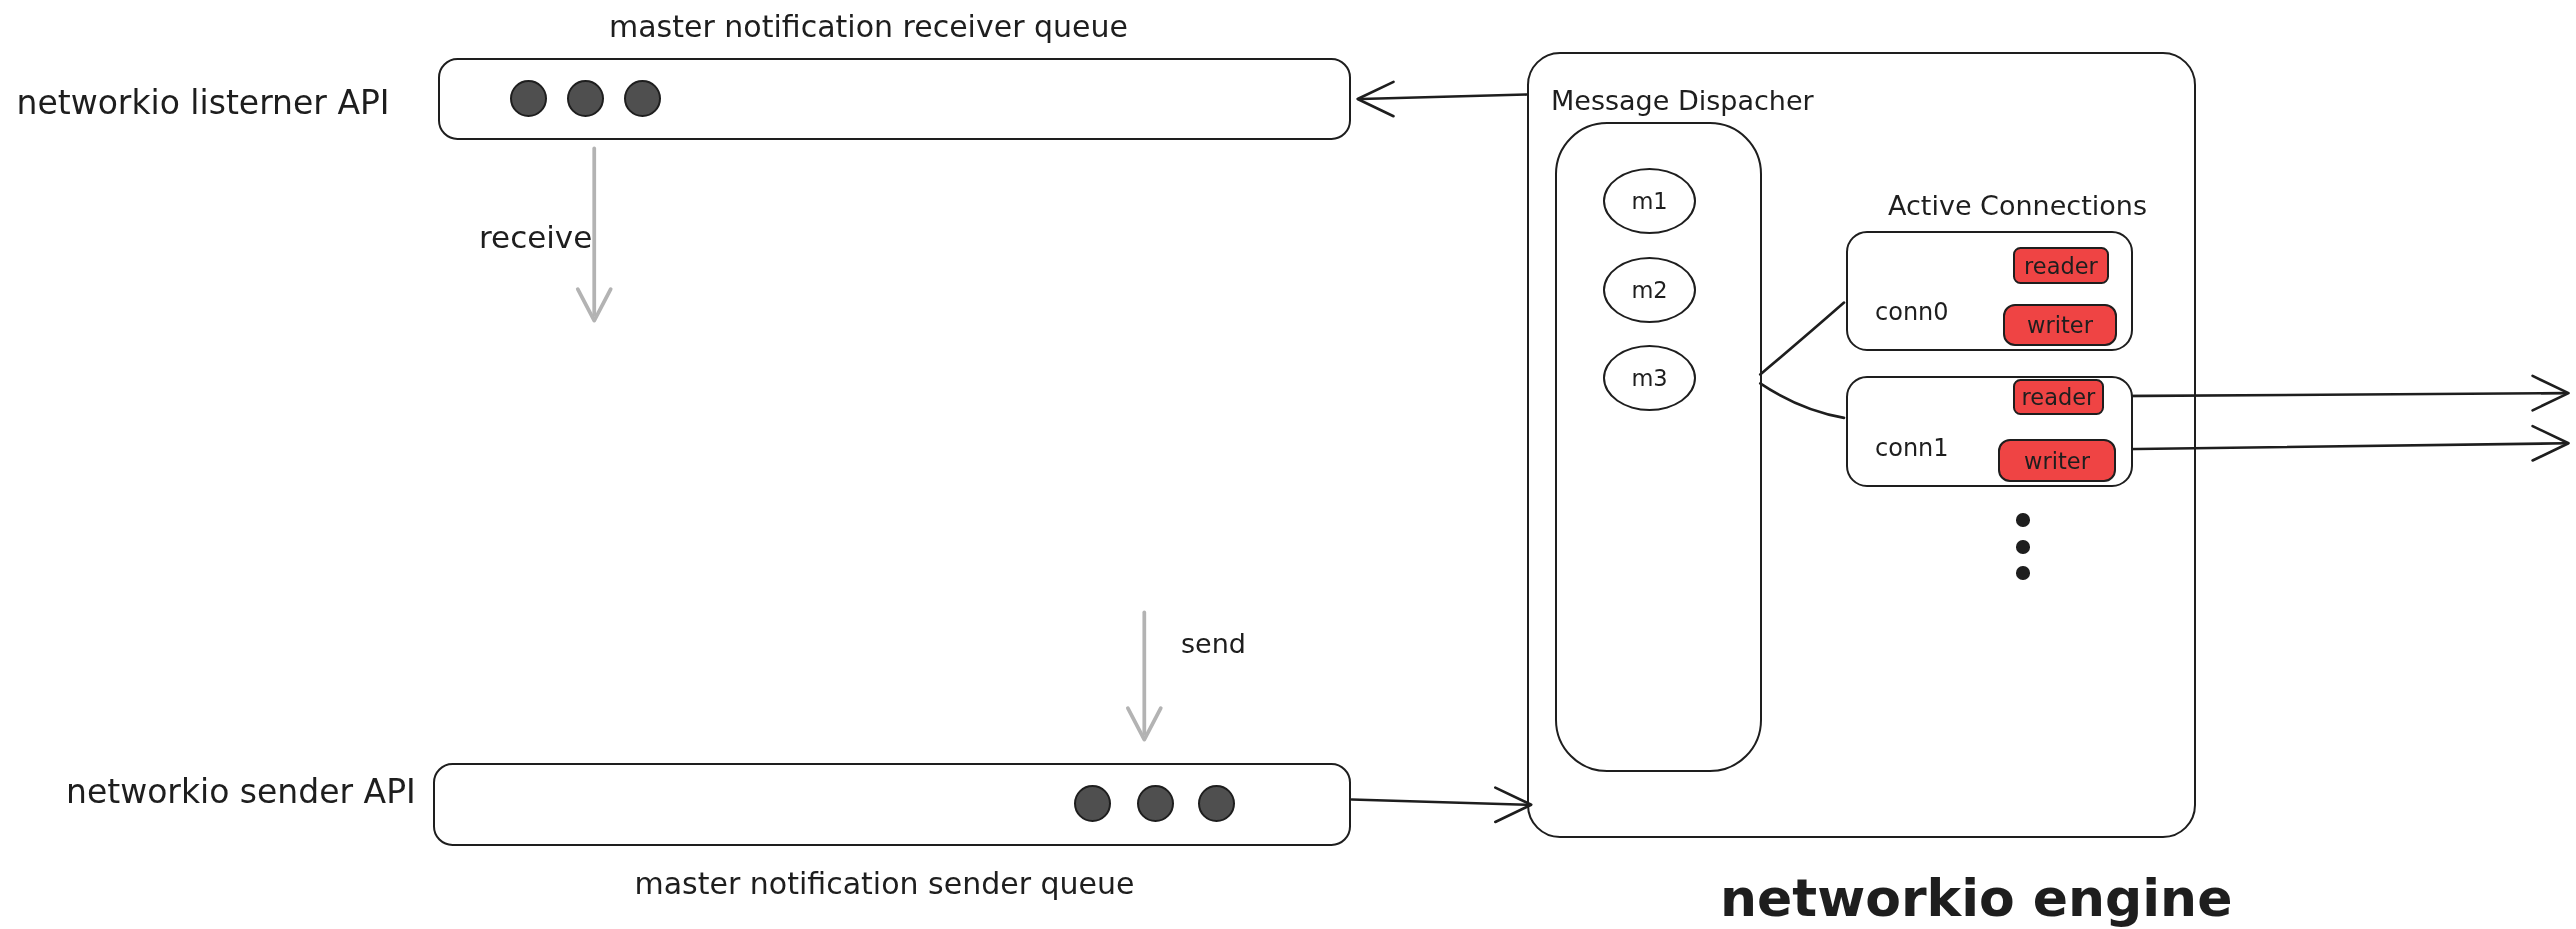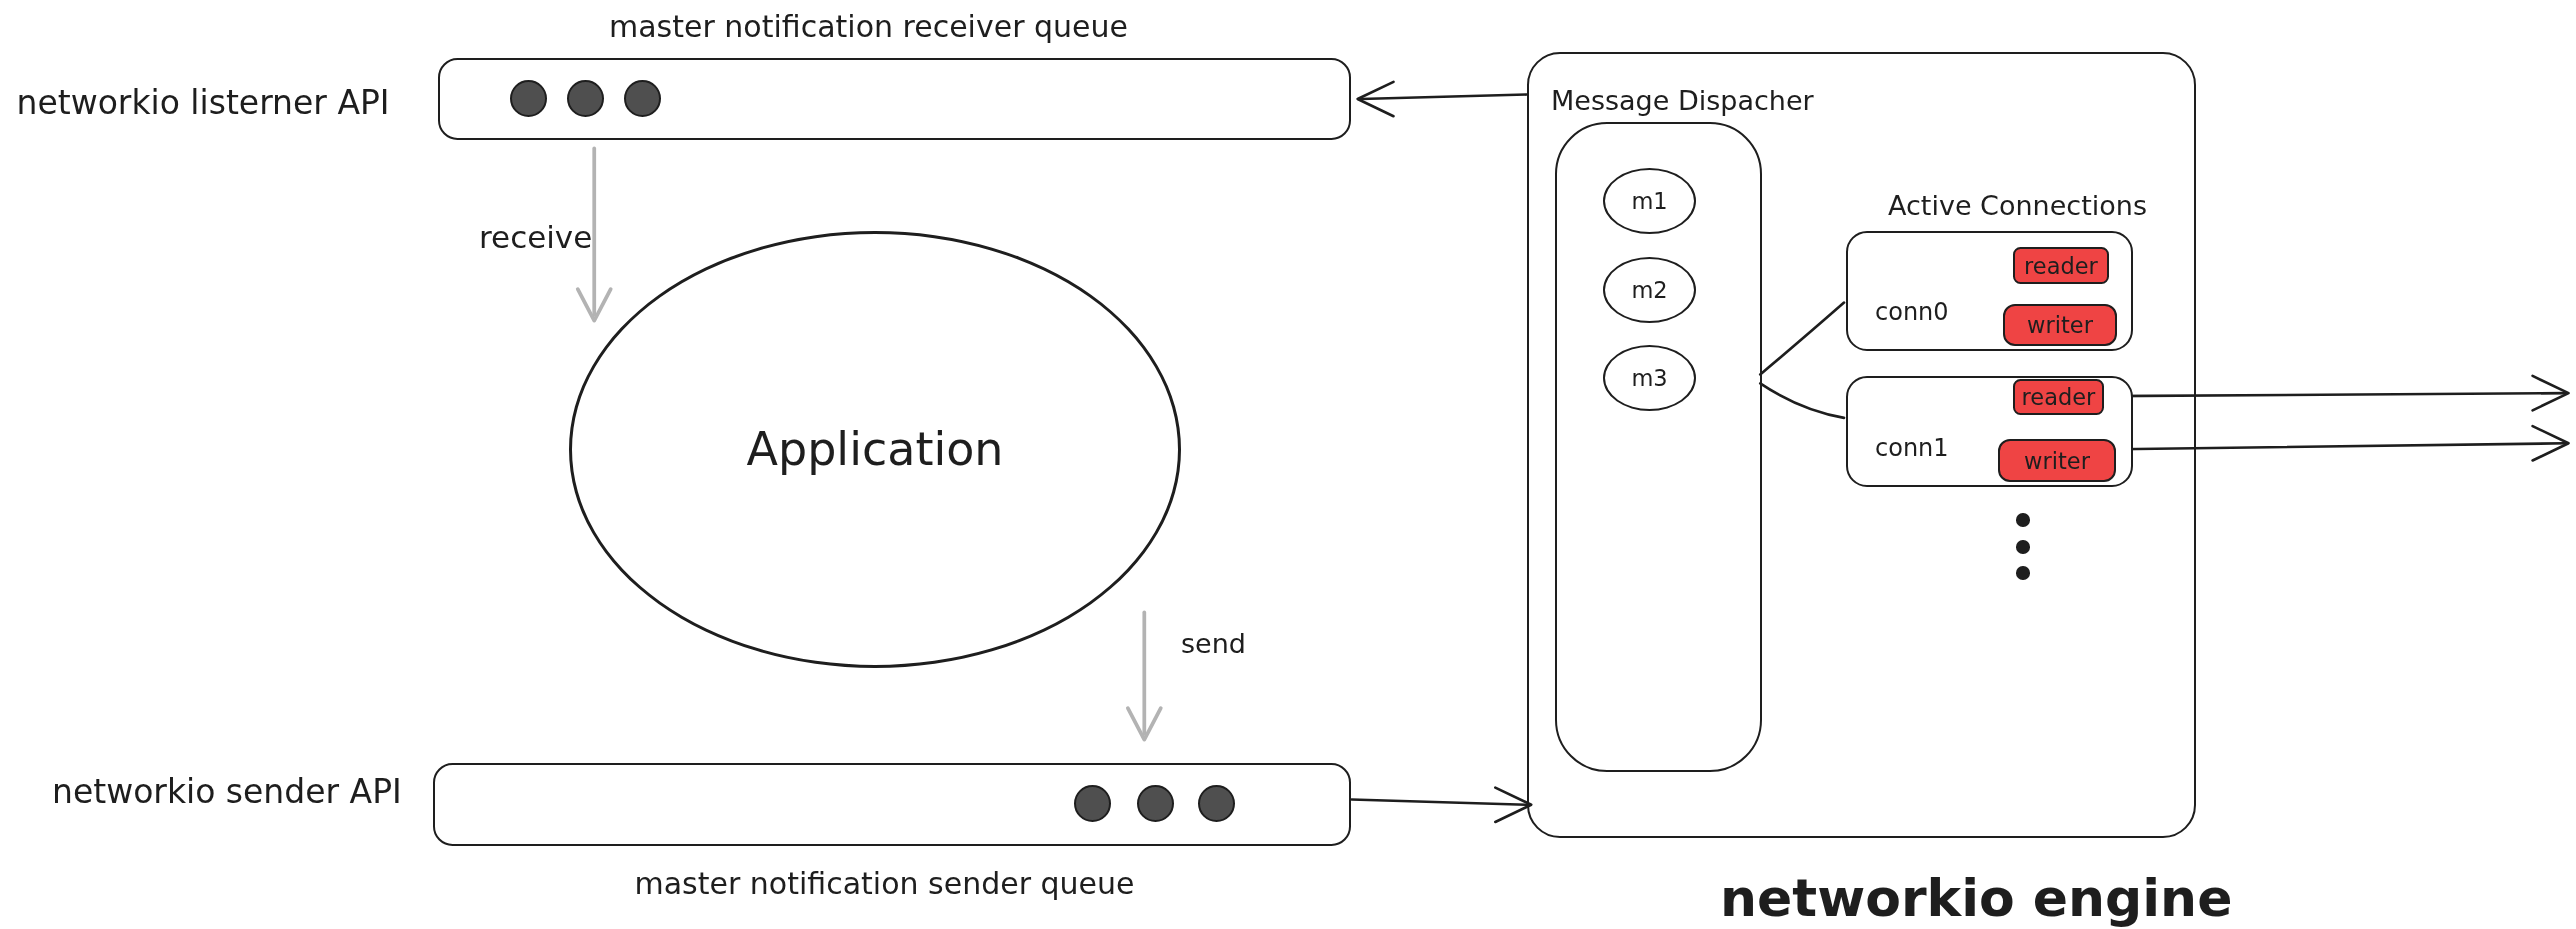--- a/index.html
+++ b/index.html
@@ -83,33 +83,30 @@
   <div class="box" style="left:438px; top:58px; width:913px; height:82px; border-radius:19.5px; background:#ffffff;">
     <span class="qdot" style="left:70px;  top:20px;"></span>
     <span class="qdot" style="left:127px; top:20px;"></span>
     <span class="qdot" style="left:184px; top:20px;"></span>
   </div>
 
   <div class="lbl" style="left:16.5px; top:83px; font-size:33px;">networkio listerner API</div>
 
   <div class="lbl" style="left:479px; top:219px; font-size:31px;">receive</div>
 
-  <div class="ellipse flexc" style="left:569px; top:231px; width:612px; height:437px;">
-    <span class="lbl" style="position:static; font-size:46px;">Application</span>
-  </div>
 
   <div class="lbl" style="left:1181px; top:628px; font-size:27px;">send</div>
 
   <div class="box" style="left:433px; top:763px; width:918px; height:83px; border-radius:19.5px; background:#ffffff;">
     <span class="qdot" style="left:639px;  top:20px;"></span>
     <span class="qdot" style="left:702px;  top:20px;"></span>
     <span class="qdot" style="left:763px; top:20px;"></span>
   </div>
 
-  <div class="lbl" style="left:52px; top:772px; font-size:33px;">networkio sender API</div>
+  <div class="lbl" style="left:66px; top:772px; font-size:33px;">networkio sender API</div>
 
   <div class="lbl center" style="left:585px; top:852px; width:599px; font-size:30px;margin-top:14px;">master notification sender queue</div>
 
   <div class="box" style="left:1527px; top:52px; width:669px; height:786px; border-radius:33px;"></div>
 
   <div class="lbl" style="left:1551px; top:85px; font-size:27px;">Message Dispacher</div>
 
   <div class="box" style="left:1555px; top:122px; width:207px; height:650px; border-radius:52px;"></div>
 
   <div class="msg-ellipse" style="left:1603px; top:168px;">

